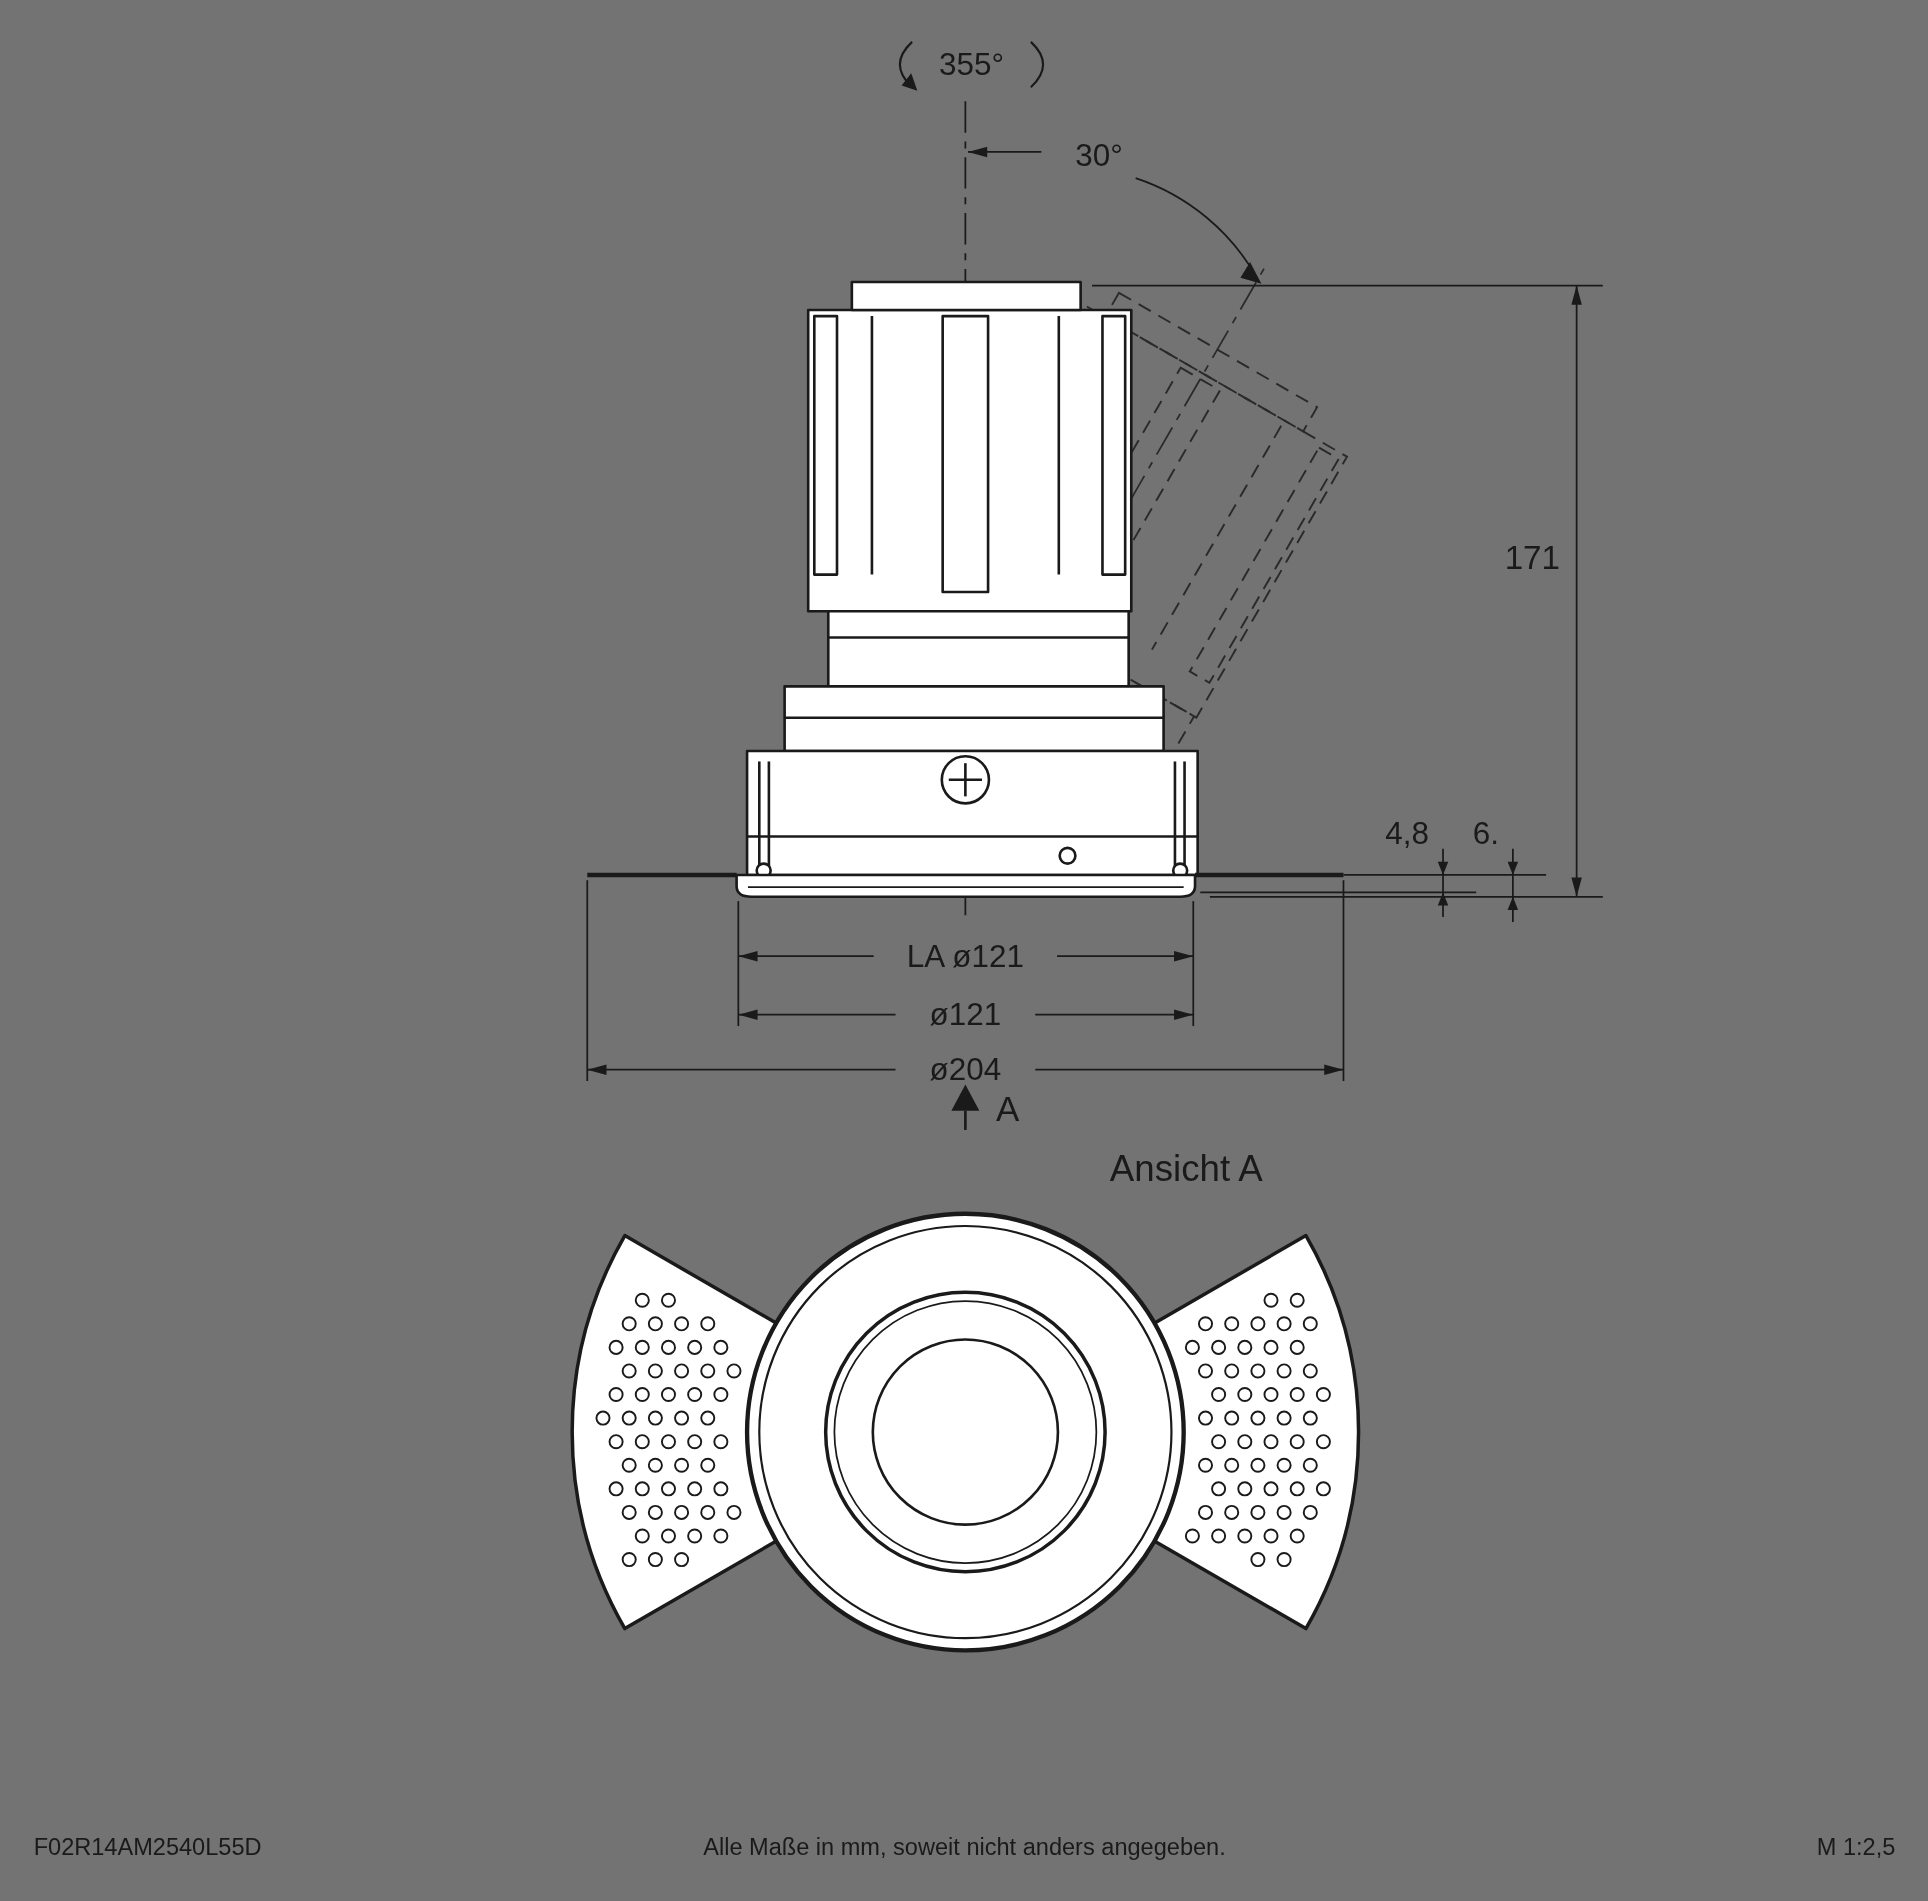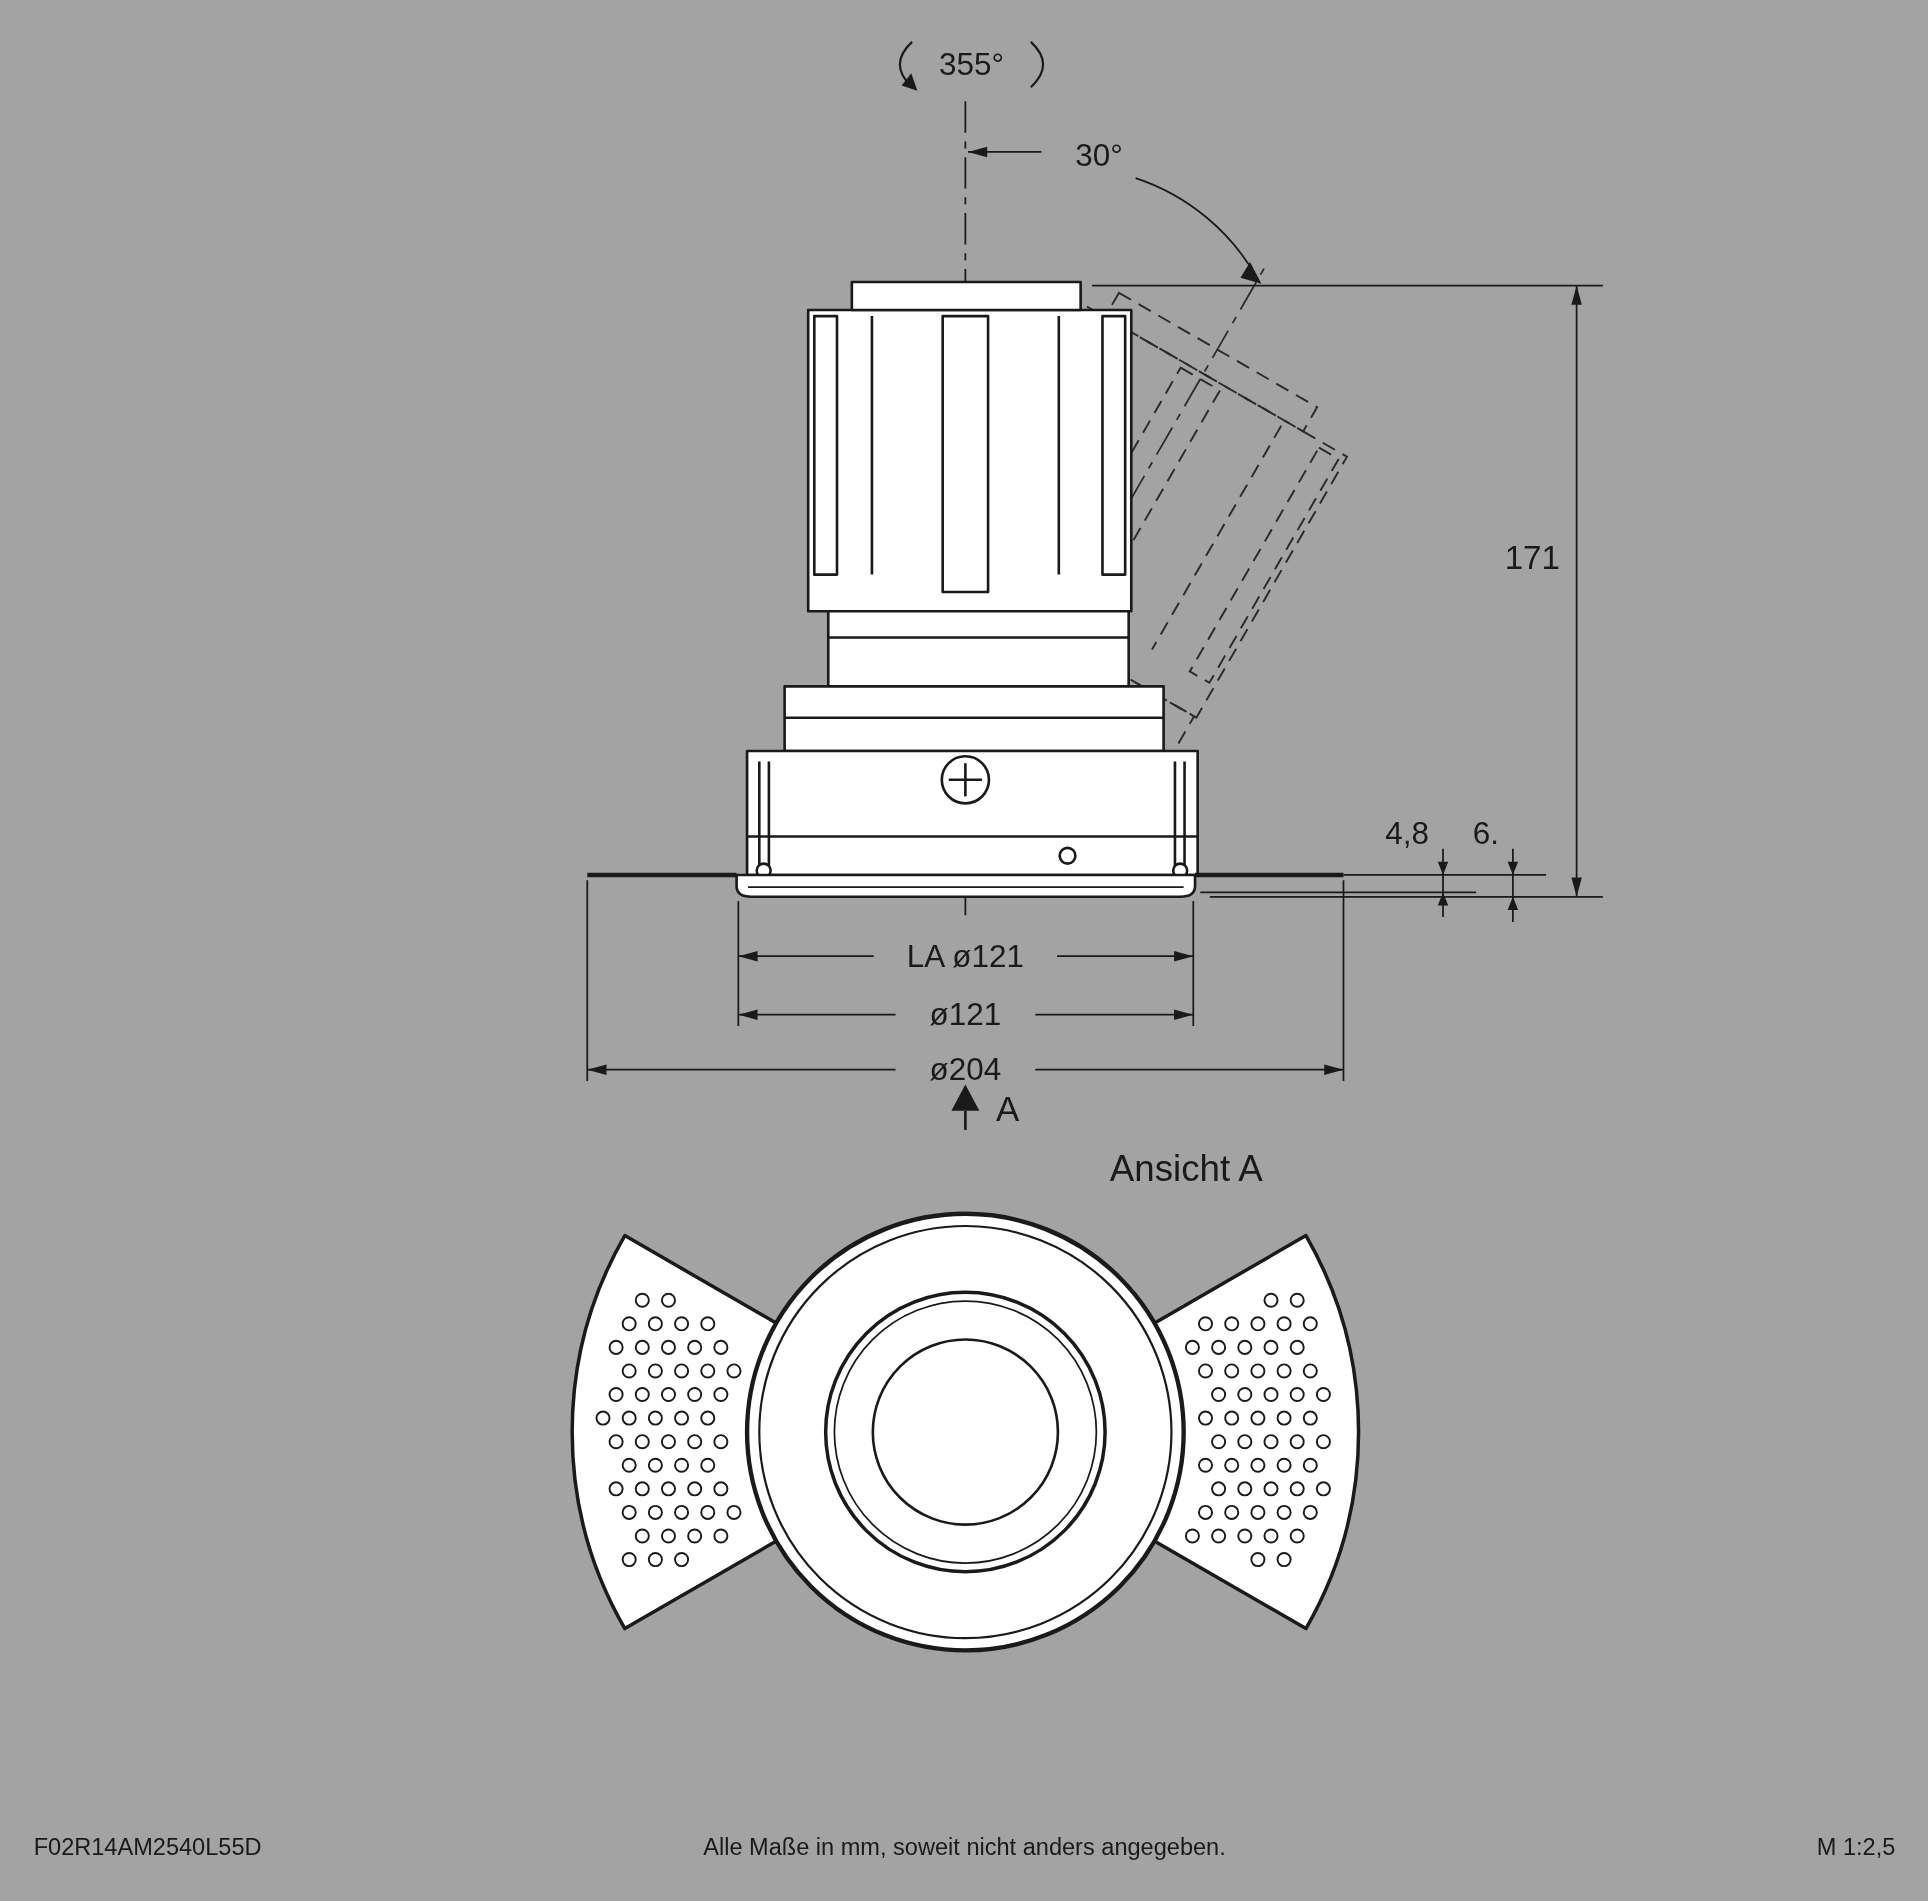--- a/index.html
+++ b/index.html
@@ -1,16 +1,16 @@
 <!DOCTYPE html>
 <html style="font-size:14px"><head>
 <meta charset="utf-8">
 <style>
   html,body{margin:0;padding:0;background:#fff;}
-  .page{position:relative;width:1929px;height:1901px;background:#a3a3a3;overflow:hidden;
+  .page{position:relative;width:1929px;height:1901px;background:#737373;overflow:hidden;
         font-family:"Liberation Sans",sans-serif;}
   svg{display:block;}
   text{font-family:"Liberation Sans",sans-serif;fill:#1a1a1a;}
   .dimtxt{font-size:36px;}
   .bigtxt{font-size:38px;}
   .viewtxt{font-size:42px;}
   .foottxt{font-size:27px;}
   .atxt{font-size:40px;}
 </style>
 </head>

